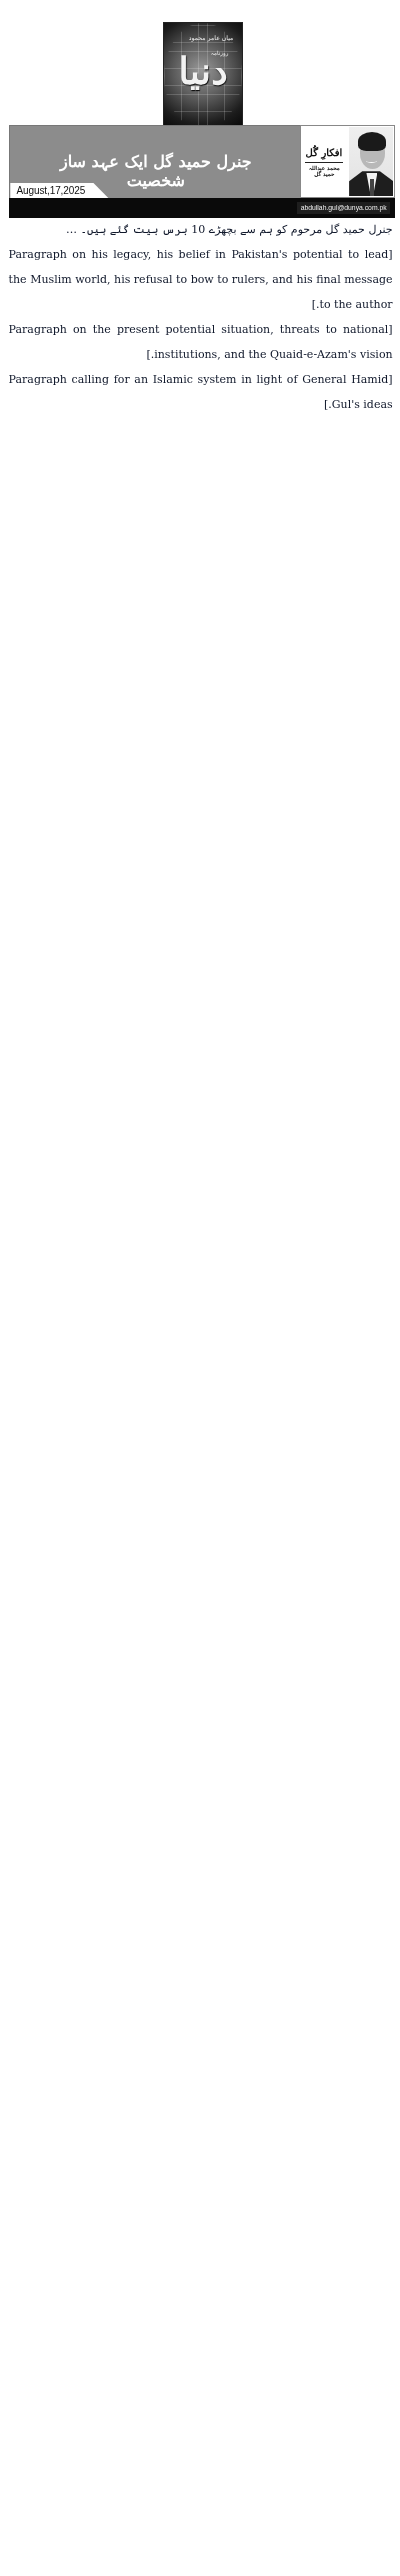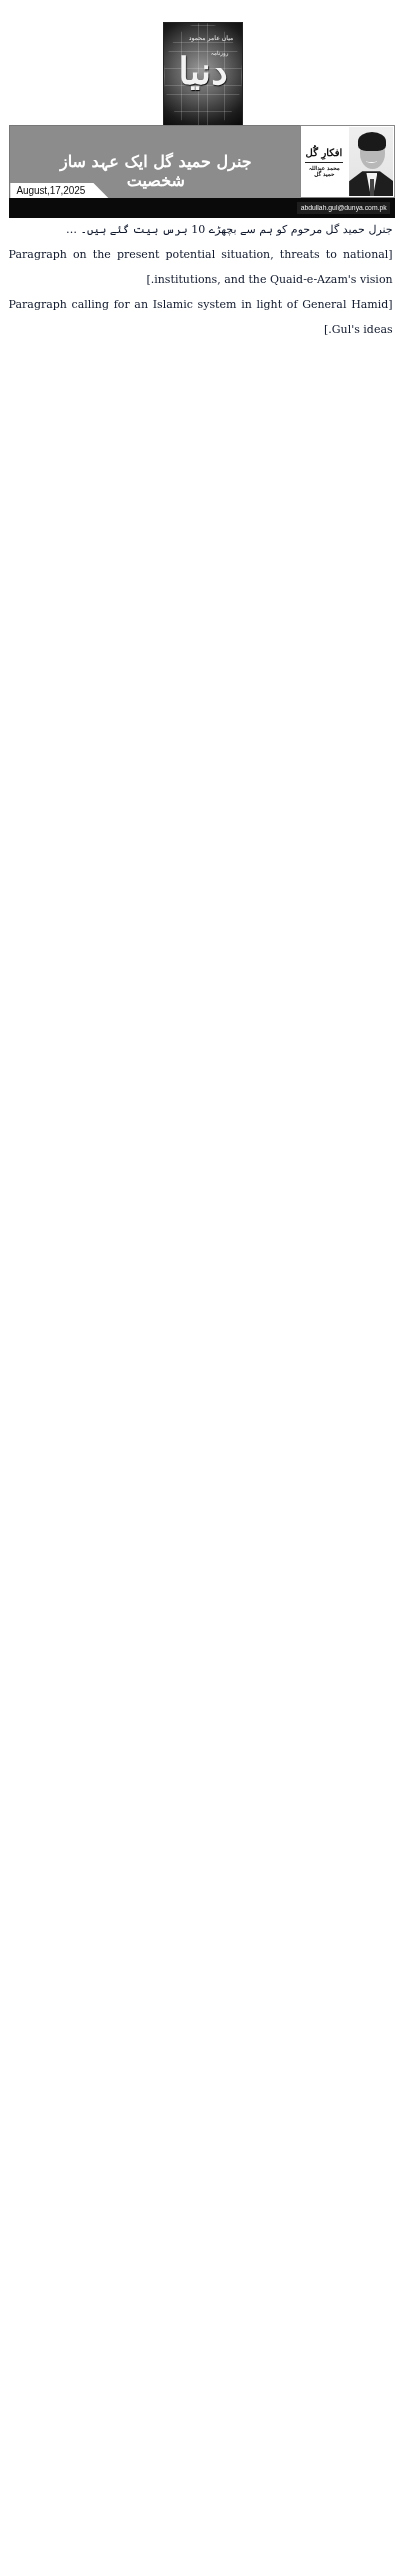--- a/index.html
+++ b/index.html
@@ -61,16 +61,17 @@
       <div class="smile"></div>
     </div>
   </div>
   <div class="email-bar">
     <span class="email-pill">abdullah.gul@dunya.com.pk</span>
   </div>
 </div>
 
 <div class="article">
   <p>جنرل حمید گل مرحوم کو ہم سے بچھڑے 10 برس بیت گئے ہیں۔ …</p>
+  <p>[Paragraph on his legacy, his belief in Pakistan's potential to lead the Muslim world, his refusal to bow to rulers, and his final message to the author.]</p>
   <p>[Paragraph on the present potential situation, threats to national institutions, and the Quaid-e-Azam's vision.]</p>
   <p>[Paragraph calling for an Islamic system in light of General Hamid Gul's ideas.]</p>
 </div>
 
 
 </body></html>

